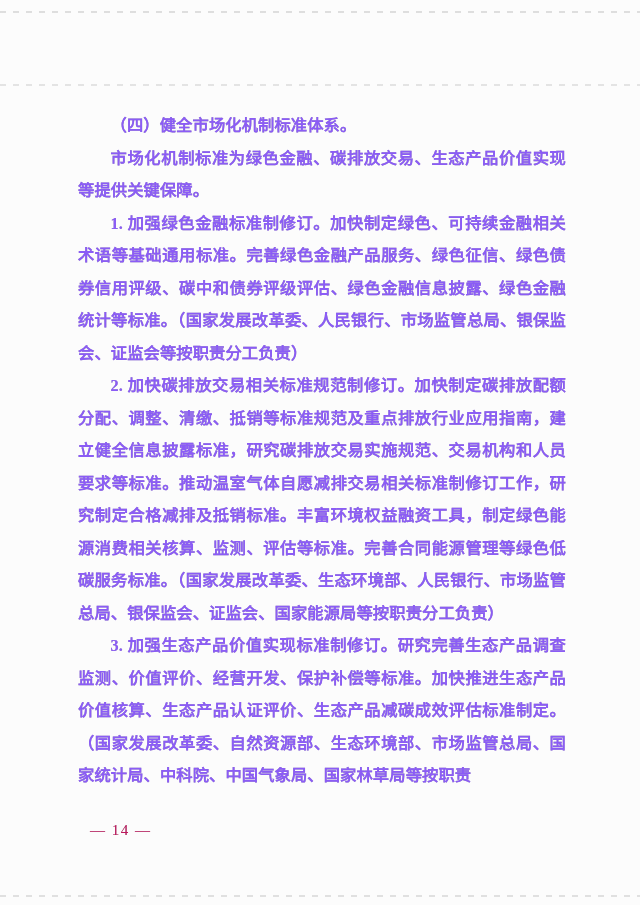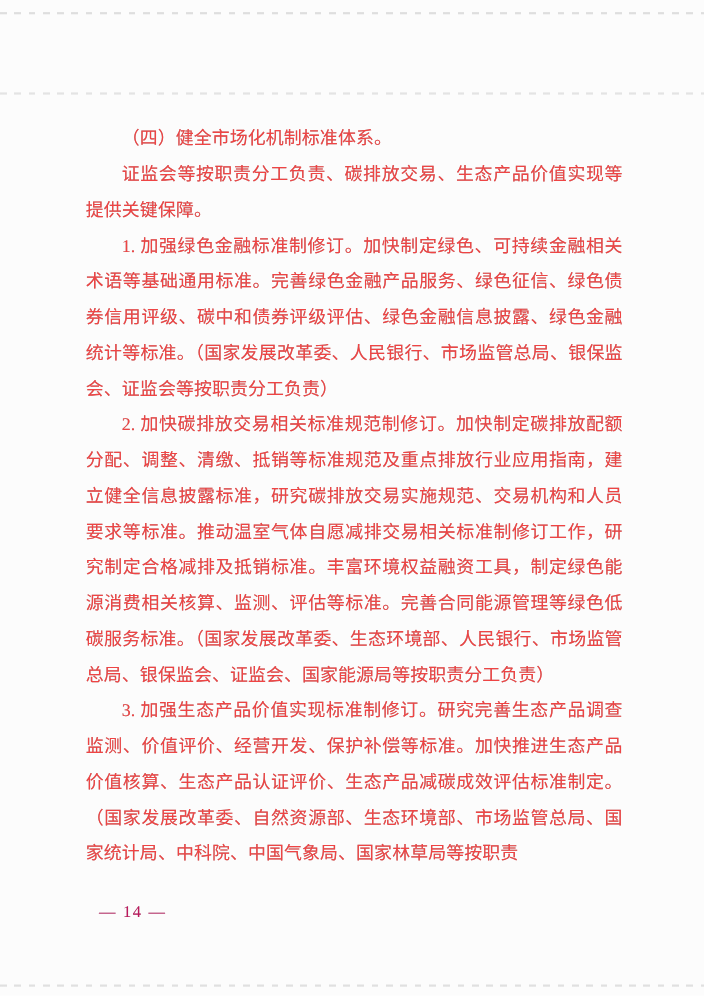--- a/index.html
+++ b/index.html
@@ -33,25 +33,26 @@
   .content {
     position: absolute;
     left: 78px;
     top: 110px;
     width: 488px;
   }
 
   .para {
     font-size: 16.3px;
     line-height: 32.5px;
-    color: #ef4444;
+    color: #8b5cf6;
     text-align: justify;
     text-indent: 2em;
     letter-spacing: 0.1px;
     text-shadow: 0 0 0.5px rgba(70,70,70,0.45);
+    font-weight: bold;
   }
 
   .page-number {
     position: absolute;
     left: 90px;
     top: 822px;
     font-size: 15px;
     letter-spacing: 1.5px;
     color: #be185d;
     text-shadow: 0 0 0.5px rgba(70,70,70,0.4);
@@ -61,21 +62,21 @@
 <body>
 
 <div class="page">
 
   <div class="artifact a1"></div>
   <div class="artifact a2"></div>
   <div class="artifact a3"></div>
 
   <div class="content">
     <p class="para">（四）健全市场化机制标准体系。</p>
-    <p class="para">证监会等按职责分工负责、碳排放交易、生态产品价值实现等提供关键保障。</p>
+    <p class="para">市场化机制标准为绿色金融、碳排放交易、生态产品价值实现等提供关键保障。</p>
     <p class="para">1. 加强绿色金融标准制修订。加快制定绿色、可持续金融相关术语等基础通用标准。完善绿色金融产品服务、绿色征信、绿色债券信用评级、碳中和债券评级评估、绿色金融信息披露、绿色金融统计等标准。（国家发展改革委、人民银行、市场监管总局、银保监会、证监会等按职责分工负责）</p>
     <p class="para">2. 加快碳排放交易相关标准规范制修订。加快制定碳排放配额分配、调整、清缴、抵销等标准规范及重点排放行业应用指南，建立健全信息披露标准，研究碳排放交易实施规范、交易机构和人员要求等标准。推动温室气体自愿减排交易相关标准制修订工作，研究制定合格减排及抵销标准。丰富环境权益融资工具，制定绿色能源消费相关核算、监测、评估等标准。完善合同能源管理等绿色低碳服务标准。（国家发展改革委、生态环境部、人民银行、市场监管总局、银保监会、证监会、国家能源局等按职责分工负责）</p>
     <p class="para">3. 加强生态产品价值实现标准制修订。研究完善生态产品调查监测、价值评价、经营开发、保护补偿等标准。加快推进生态产品价值核算、生态产品认证评价、生态产品减碳成效评估标准制定。（国家发展改革委、自然资源部、生态环境部、市场监管总局、国家统计局、中科院、中国气象局、国家林草局等按职责</p>
   </div>
 
   <div class="page-number">— 14 —</div>
 
 </div>
 
 </body></html>

